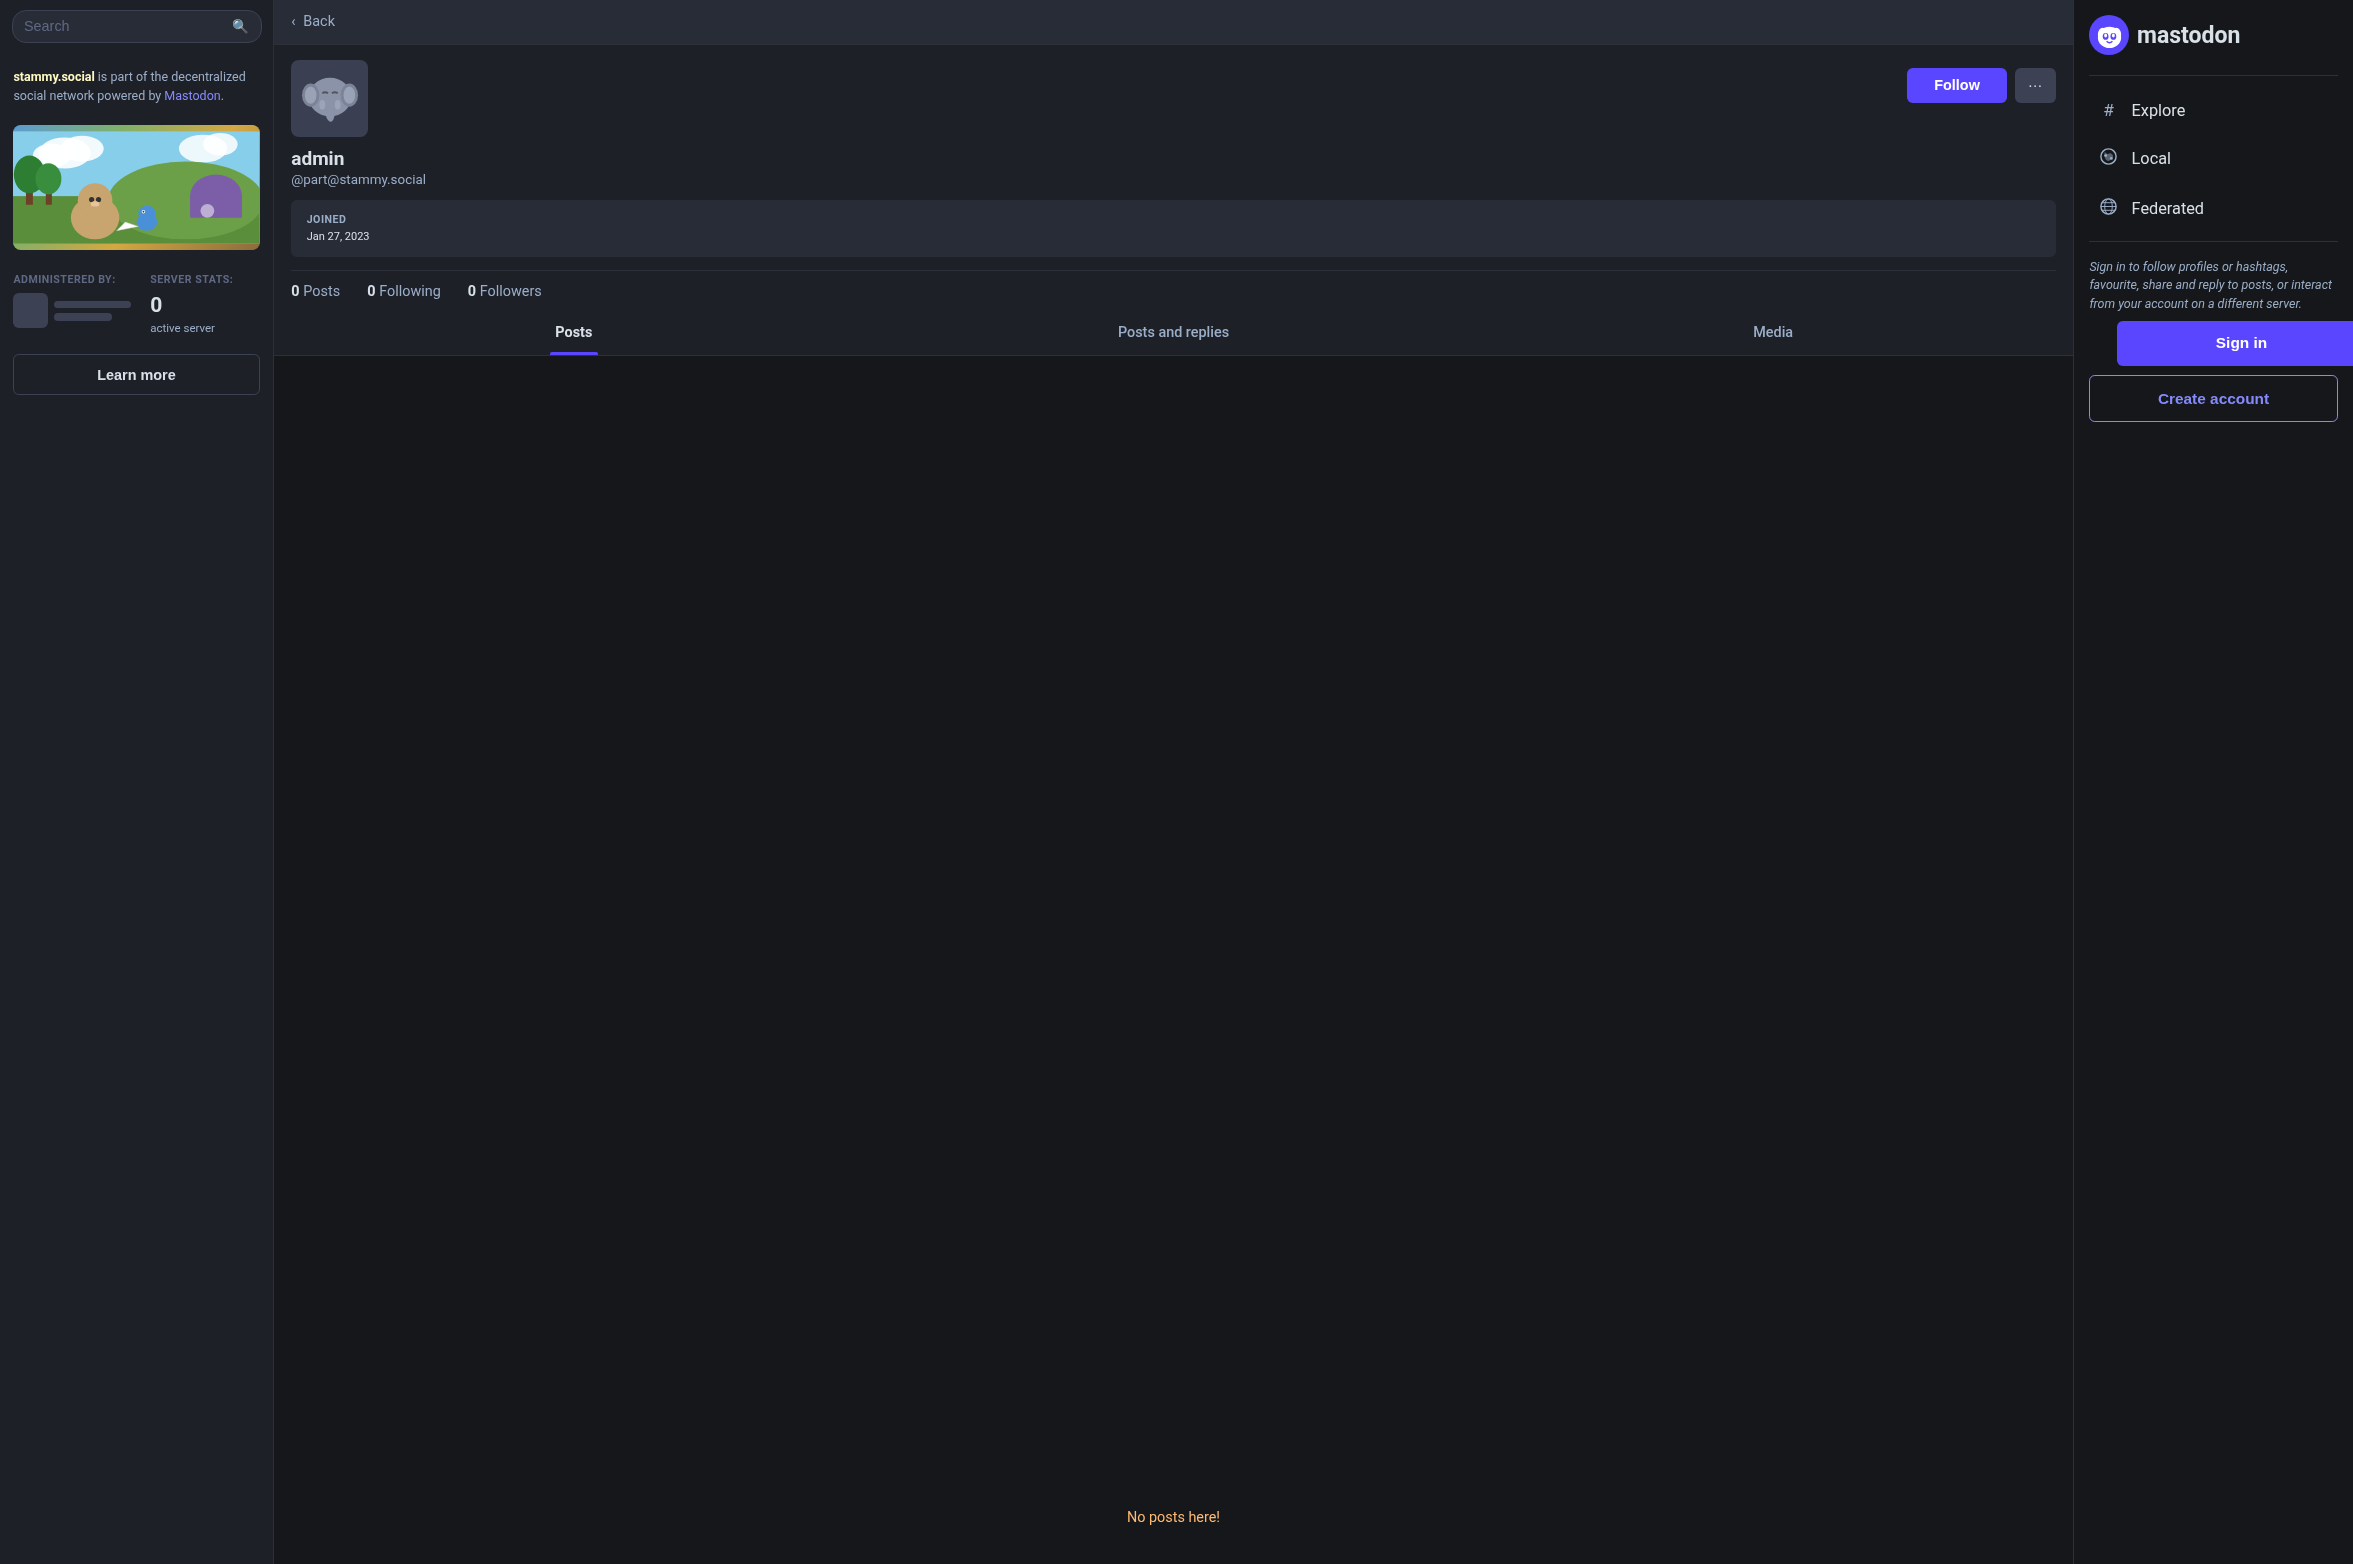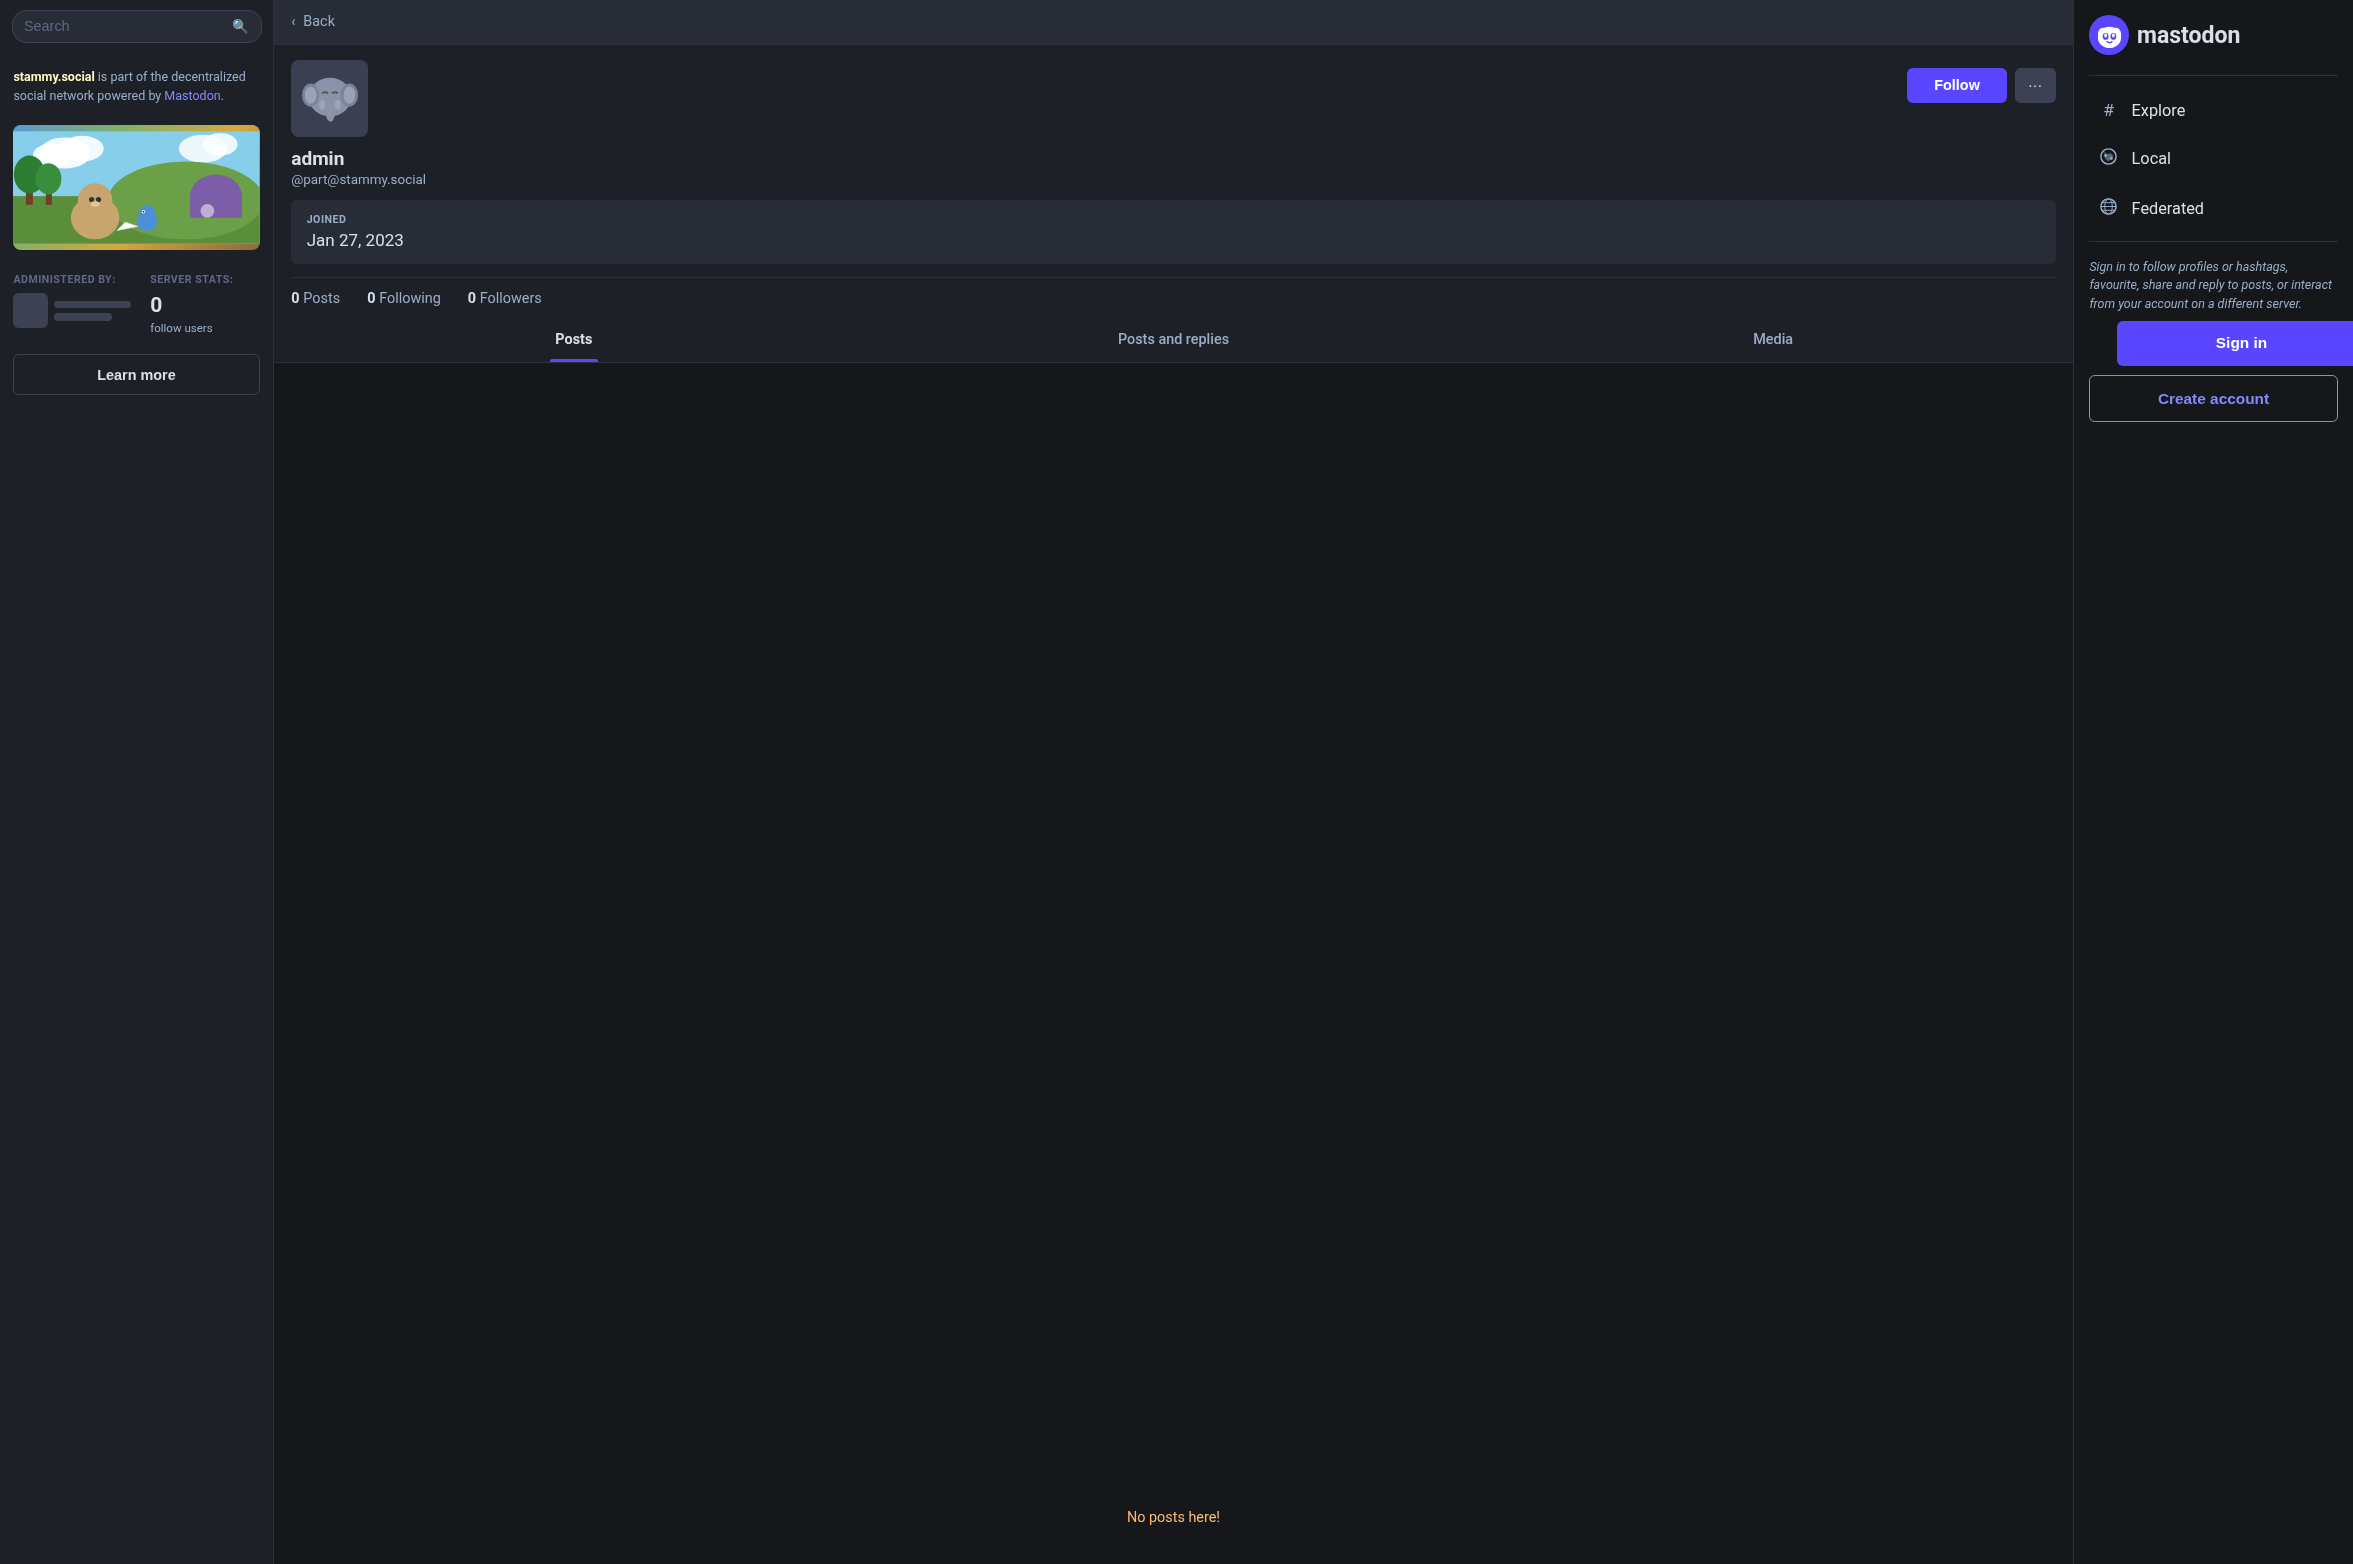--- a/index.html
+++ b/index.html
@@ -238,21 +238,21 @@
     .joined-label {
       font-size: 10.6px;
       font-weight: 700;
       color: #9baec8;
       text-transform: uppercase;
       letter-spacing: 0.5px;
       margin-bottom: 3.8px;
     }
 
     .joined-date {
-      font-size: 17px;
+      font-size: 11px;
       color: #d9e1e8;
     }
 
     .profile-stats {
       display: flex;
       gap: 27px;
       padding: 11.5px 0;
       border-top: 1px solid #2e3039;
     }
 
@@ -483,21 +483,21 @@
           <div class="admin-avatar"></div>
           <div class="admin-name-bars">
             <div class="bar-placeholder long"></div>
             <div class="bar-placeholder short"></div>
           </div>
         </div>
       </div>
       <div class="stats-section">
         <div class="section-label">SERVER STATS:</div>
         <div class="active-users-count">0</div>
-        <div class="active-users-label">follow users</div>
+        <div class="active-users-label">active server</div>
       </div>
     </div>
 
     <button class="learn-more-btn">Learn more</button>
   </div>
 
   <div class="main-content">
 
     <div class="back-bar">
       <span>‹</span>

